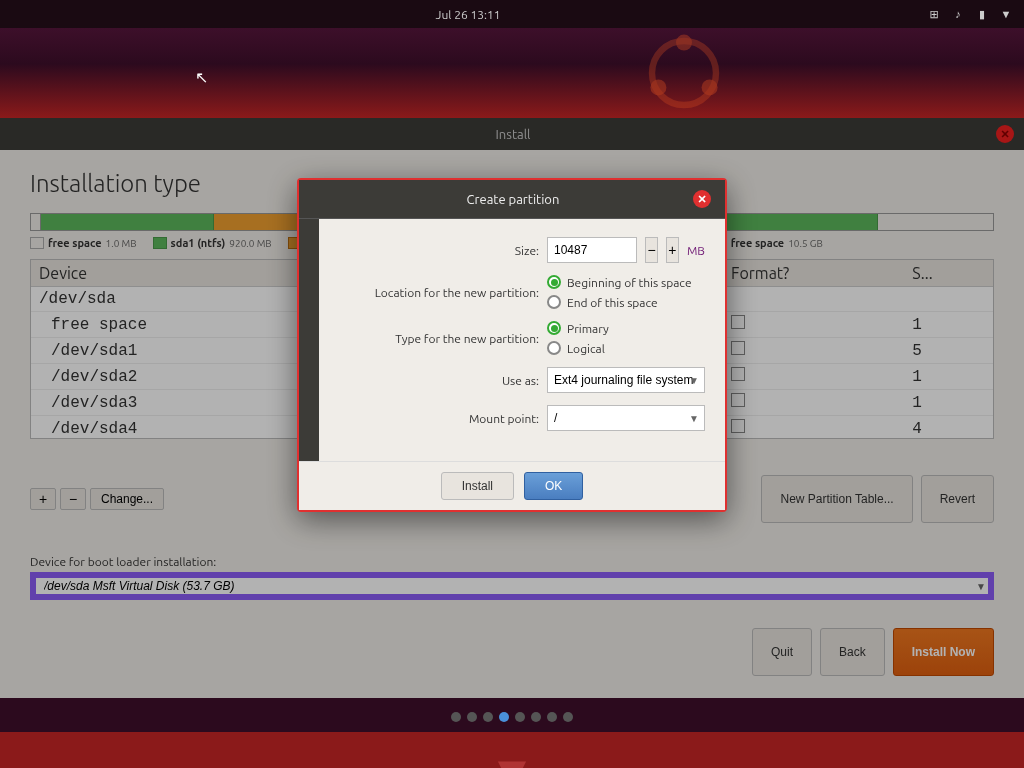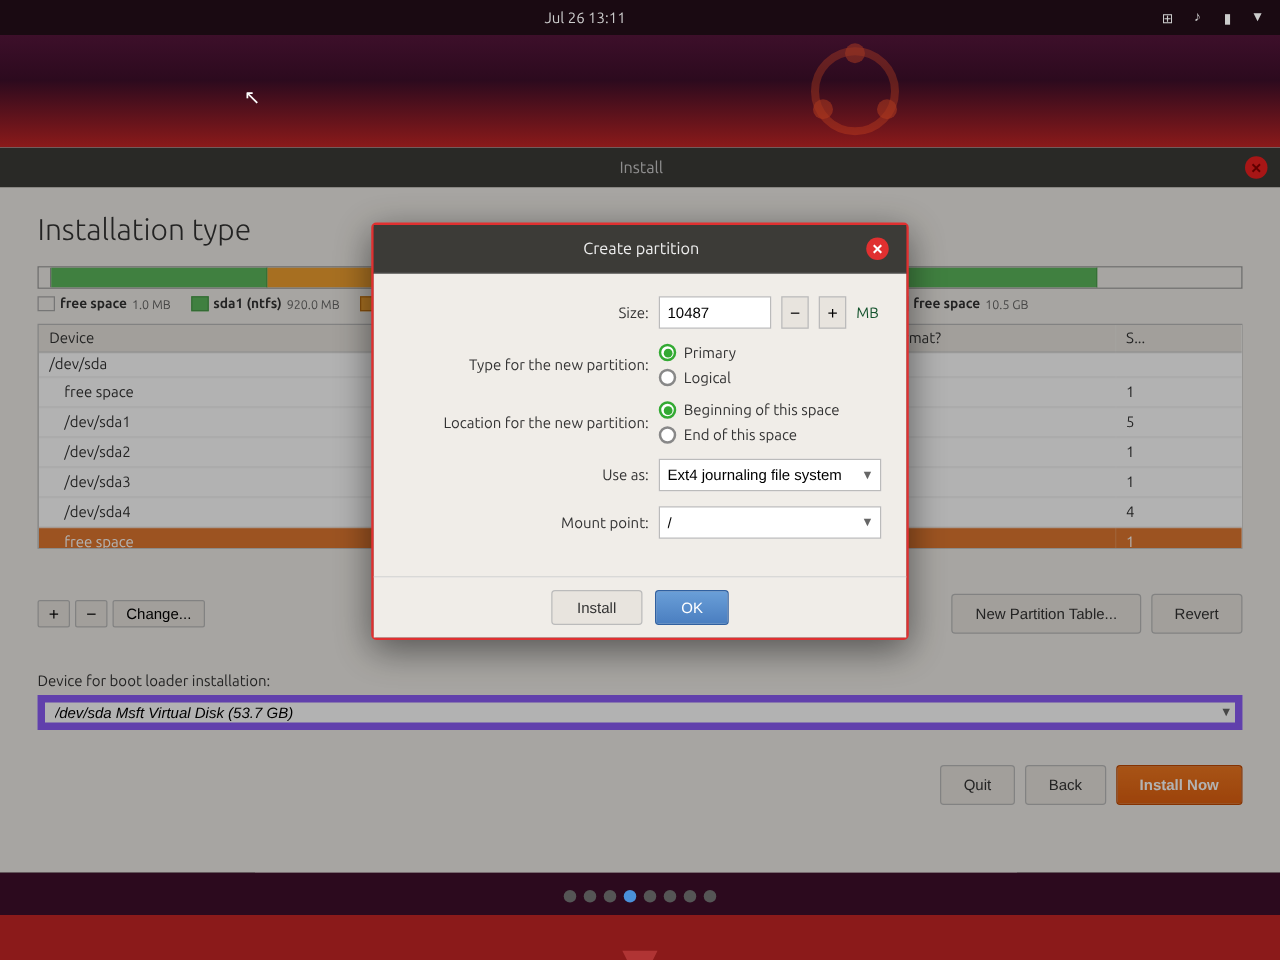--- a/index.html
+++ b/index.html
@@ -136,35 +136,36 @@
     .partition-table-wrap {
       border: 1px solid #bbb;
       background: white;
       margin-bottom: 8px;
       max-height: 180px;
       overflow-y: auto;
     }
     table {
       width: 100%;
       border-collapse: collapse;
-      font-size: 12px;
+      font-size: 16px;
       padding-left: 24px;
     }
     th {
       background: #e8e4de;
       text-align: left;
       padding: 4px 8px;
       border-bottom: 1px solid #ccc;
       font-weight: normal;
       color: #333;
     }
     td {
       padding: 3px 8px;
       border-bottom: 1px solid #eee;
       color: #333;
+      font-family: Liberation Mono, monospace;
     }
     tr.highlighted td {
       background: #e07830;
       color: white;
     }
     .checkbox-placeholder {
       width: 14px; height: 14px; border: 1px solid #888; background: white; display: inline-block;
     }
     .ctrl-btn {
       width: 26px; height: 22px;
@@ -216,21 +217,21 @@
     
     .action-buttons {
       display: flex;
       justify-content: flex-end;
       gap: 8px;
       padding: 10px 30px;
       background: #f0ede8;
       align-items: center;
     }
     .action-btn {
-      height: 32px;
+      height: 48px;
       padding: 0 18px;
       border: 1px solid #bbb;
       background: #e8e4de;
       cursor: pointer;
       border-radius: 3px;
       font-size: 12px;
       color: #333;
     }
     .action-btn.primary {
       background: linear-gradient(180deg, #f07820 0%, #e06010 100%);
@@ -288,20 +289,21 @@
       border-radius: 50%;
       display: flex; align-items: center; justify-content: center;
       cursor: pointer;
       color: white;
       font-size: 11px;
       font-weight: bold;
     }
     .dialog-body {
       background: #f0ede8;
       padding: 18px 20px;
+      margin-left: 20px;
     }
     .dialog-row {
       display: flex;
       align-items: center;
       margin-bottom: 12px;
       gap: 8px;
     }
     .dialog-label {
       font-size: 12px;
       color: #333;
@@ -311,21 +313,21 @@
     .dialog-input {
       height: 26px;
       border: 1px solid #bbb;
       background: white;
       padding: 0 6px;
       font-size: 12px;
       width: 90px;
     }
     .dialog-unit {
       font-size: 12px;
-      color: #14532d;
+      color: #701a75;
     }
     .num-btn {
       width: 22px; height: 26px;
       border: 1px solid #bbb;
       background: #e8e4de;
       cursor: pointer;
       display: flex; align-items: center; justify-content: center;
       font-size: 14px;
     }
     .radio-row {
@@ -607,51 +609,51 @@
         <div class="dialog-close">✕</div>
       </div>
       <div class="dialog-body">
 
         <div class="dialog-row">
           <div class="dialog-label">Size:</div>
           <input class="dialog-input" type="text" value="10487" style="">
           <button class="num-btn">−</button>
           <button class="num-btn">+</button>
           <span class="dialog-unit">MB</span>
+        </div>
+
+        <div class="dialog-row">
+          <div class="dialog-label">Location for the new partition:</div>
+          <div style="display:flex;flex-direction:column;gap:6px;">
+            <div class="radio-row">
+              <div class="radio-green checked"></div>
+              <span class="radio-label">Beginning of this space</span>
+            </div>
+            <div class="radio-row">
+              <div class="radio-empty"></div>
+              <span class="radio-label">End of this space</span>
+            </div>
+          </div>
         </div>
 
         <div class="dialog-row">
           <div class="dialog-label">Type for the new partition:</div>
           <div style="display:flex;flex-direction:column;gap:6px;">
             <div class="radio-row">
               <div class="radio-green checked"></div>
               <span class="radio-label">Primary</span>
             </div>
             <div class="radio-row">
               <div class="radio-empty"></div>
               <span class="radio-label">Logical</span>
             </div>
           </div>
         </div>
 
         <div class="dialog-row">
-          <div class="dialog-label">Location for the new partition:</div>
-          <div style="display:flex;flex-direction:column;gap:6px;">
-            <div class="radio-row">
-              <div class="radio-green checked"></div>
-              <span class="radio-label">Beginning of this space</span>
-            </div>
-            <div class="radio-row">
-              <div class="radio-empty"></div>
-              <span class="radio-label">End of this space</span>
-            </div>
-          </div>
-        </div>
-
-        <div class="dialog-row">
           <div class="dialog-label">Use as:</div>
           <div class="dialog-dropdown-wrap">
             <select class="dialog-dropdown">
               <option>Ext4 journaling file system</option>
             </select>
           </div>
         </div>
 
         <div class="dialog-row">
           <div class="dialog-label">Mount point:</div>

